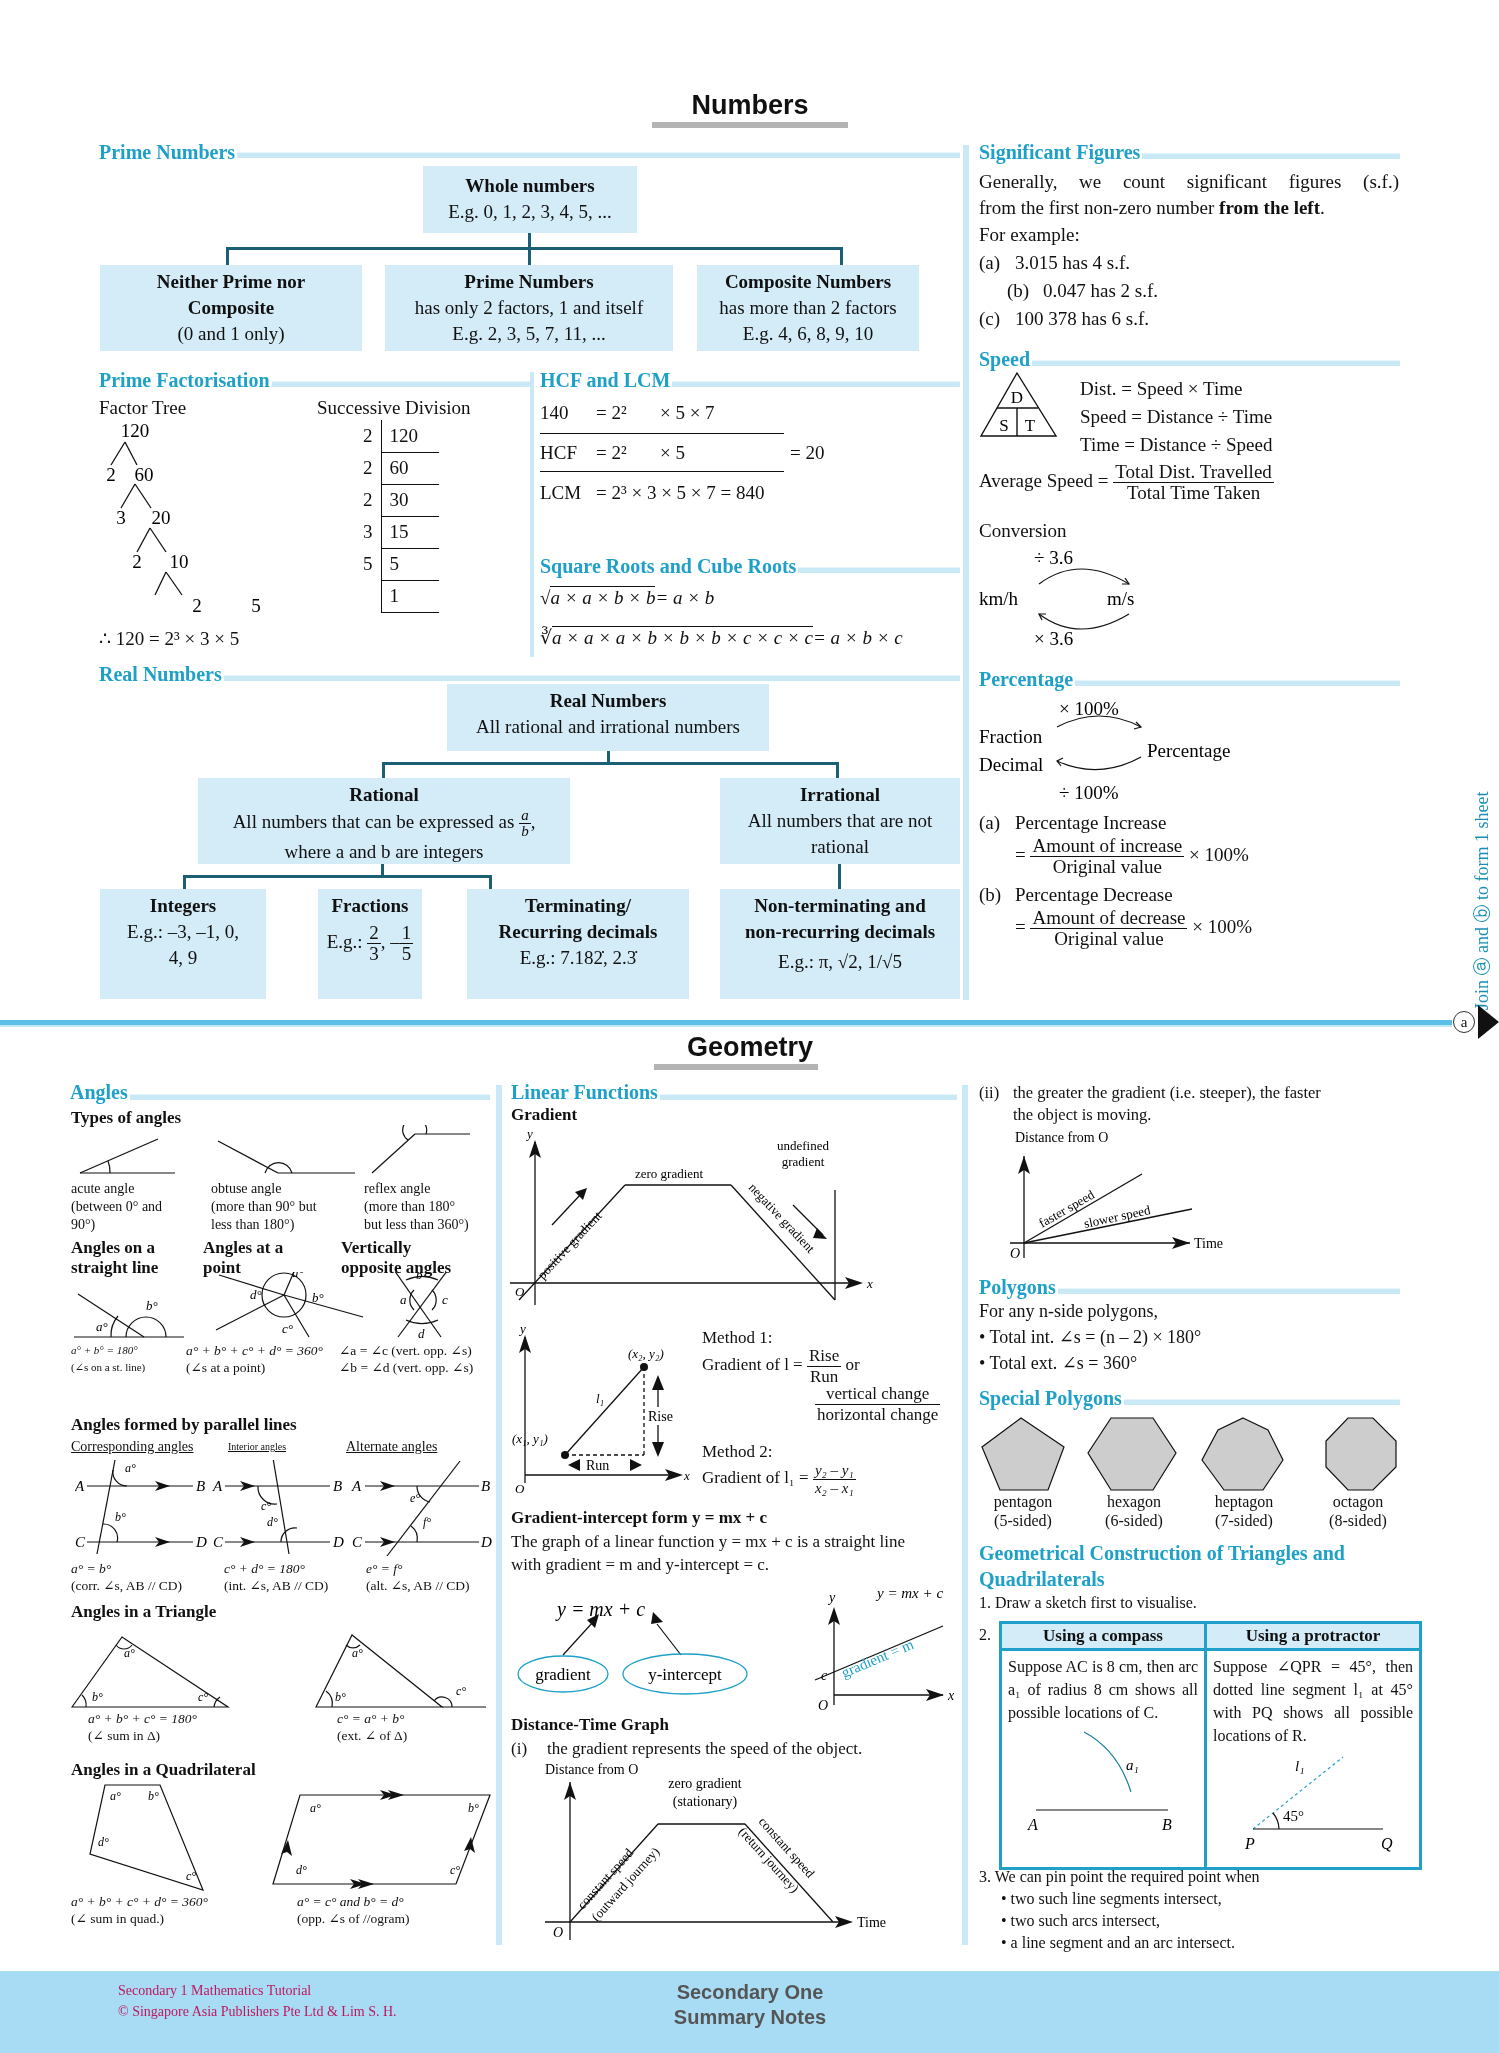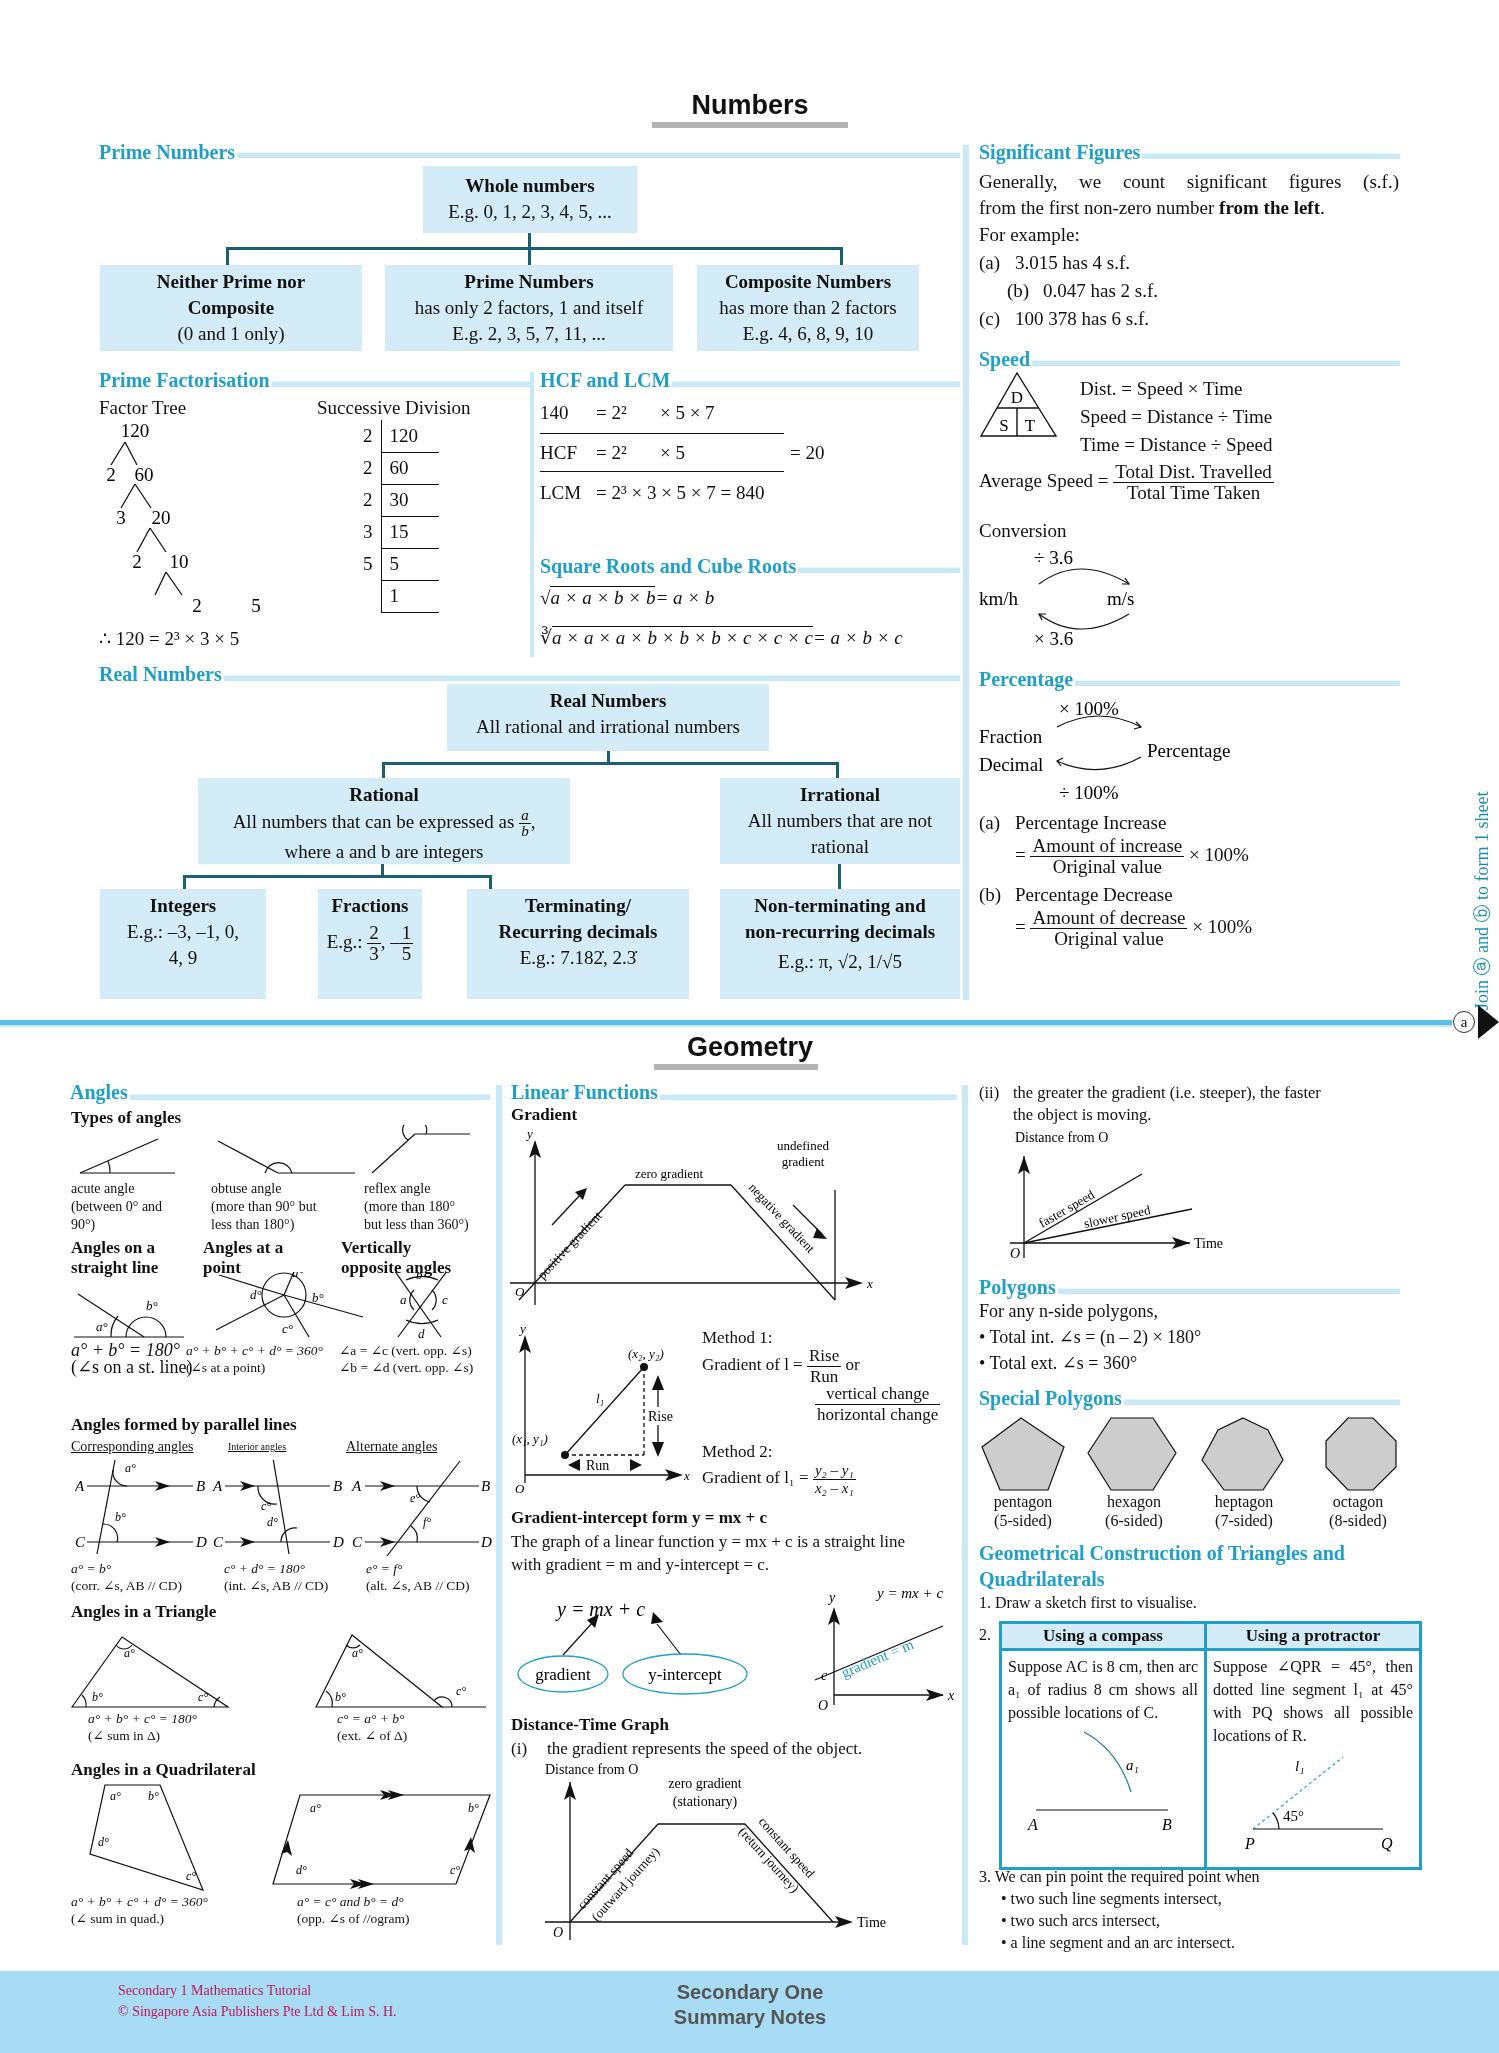--- a/index.html
+++ b/index.html
@@ -336,21 +336,21 @@
     <text x="226" y="5">a°</text>
       <text x="246" y="30">b°</text>
       <text x="216" y="61">c°</text>
       <text x="184" y="27">d°</text>
     <text x="350" y="7">b</text>
       <text x="334" y="32">a</text>
       <text x="376" y="32">c</text>
       <text x="352" y="66">d</text>
   </g>
 </svg>
-<div class="abs txt-sm" style="left:71px;top:1342px;font-size:18px;line-height:17px;">
+<div class="abs txt-sm" style="left:71px;top:1342px;font-size:11px;line-height:17px;">
     <div class="ital">a° + b° = 180°</div>
     <div>(∠s on a st. line)</div>
   </div>
 <div class="abs txt-sm" style="left:186px;top:1342px;font-size:13.5px;line-height:17px;">
     <div class="ital">a° + b° + c° + d° = 360°</div>
     <div>(∠s at a point)</div>
   </div>
 <div class="abs txt-sm" style="left:339px;top:1342px;font-size:13.5px;line-height:17px;">
     <div>∠a = ∠c (vert. opp. ∠s)</div>
     <div>∠b = ∠d (vert. opp. ∠s)</div>

